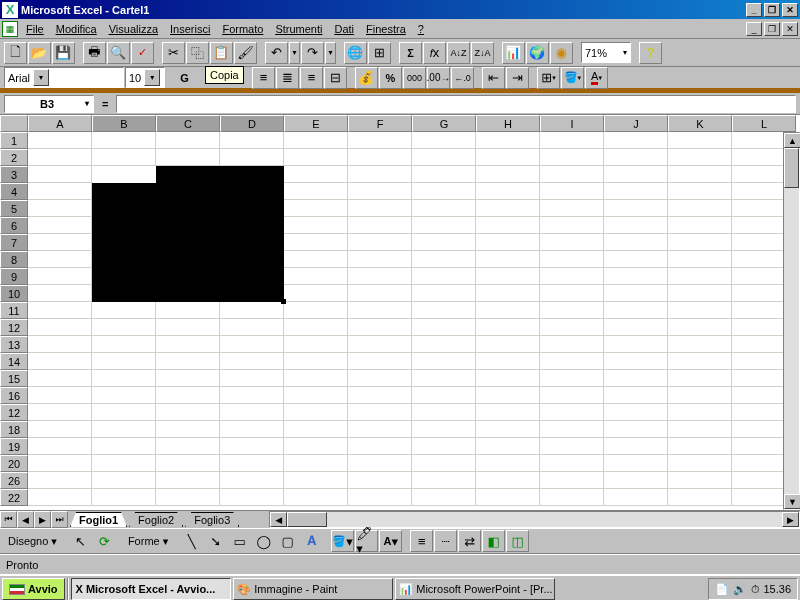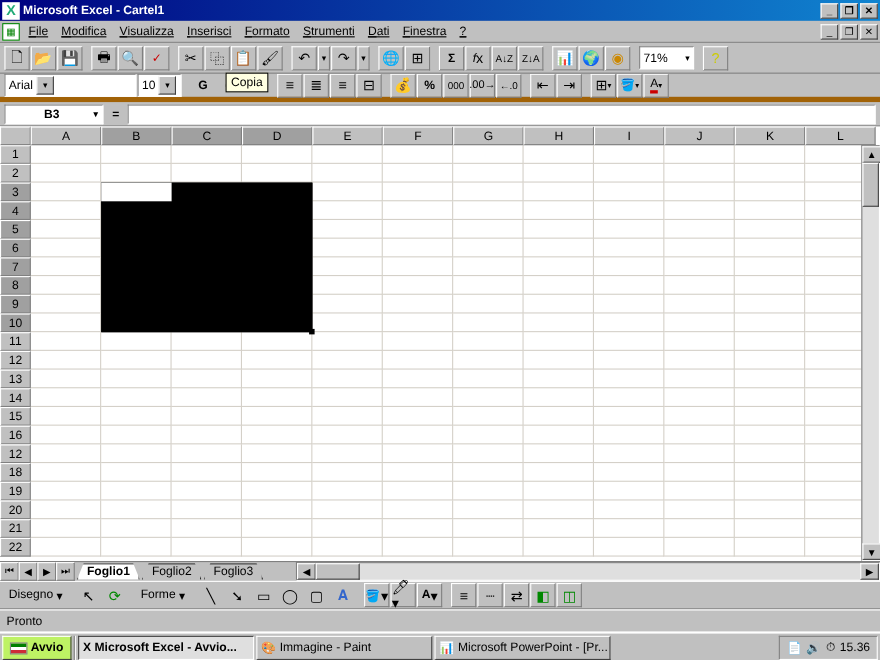--- a/index.html
+++ b/index.html
@@ -244,21 +244,21 @@
         <div class="rowhdr">11</div>
         <div class="rowhdr">12</div>
         <div class="rowhdr">13</div>
         <div class="rowhdr">14</div>
         <div class="rowhdr">15</div>
         <div class="rowhdr">16</div>
         <div class="rowhdr">12</div>
         <div class="rowhdr">18</div>
         <div class="rowhdr">19</div>
         <div class="rowhdr">20</div>
-        <div class="rowhdr">21</div>
+        <div class="rowhdr">26</div>
         <div class="rowhdr">22</div>
       </div>
     <div class="cells">
       <div class="cellgrid" id="cellgrid">
           <div class="grow">
             <div class="gcell"></div>
             <div class="gcell"></div>
             <div class="gcell"></div>
             <div class="gcell"></div>
             <div class="gcell"></div>

